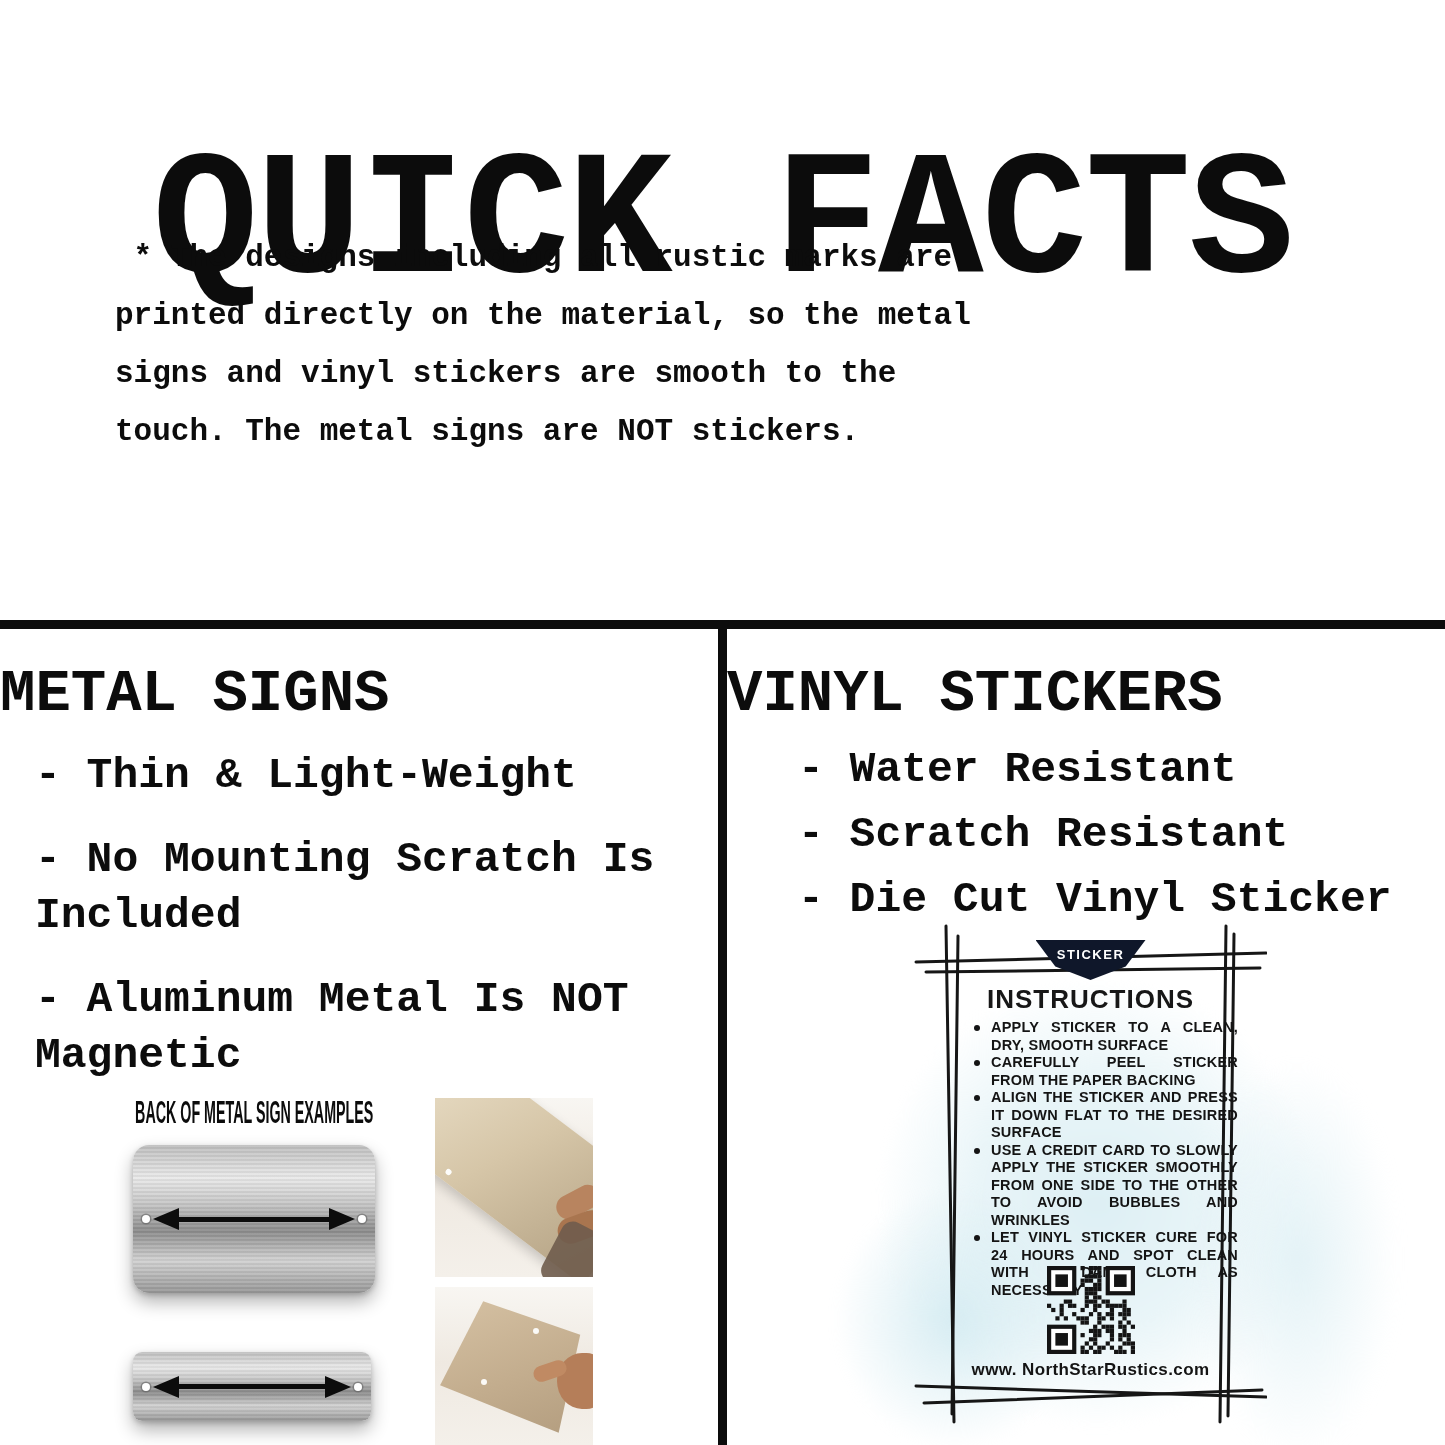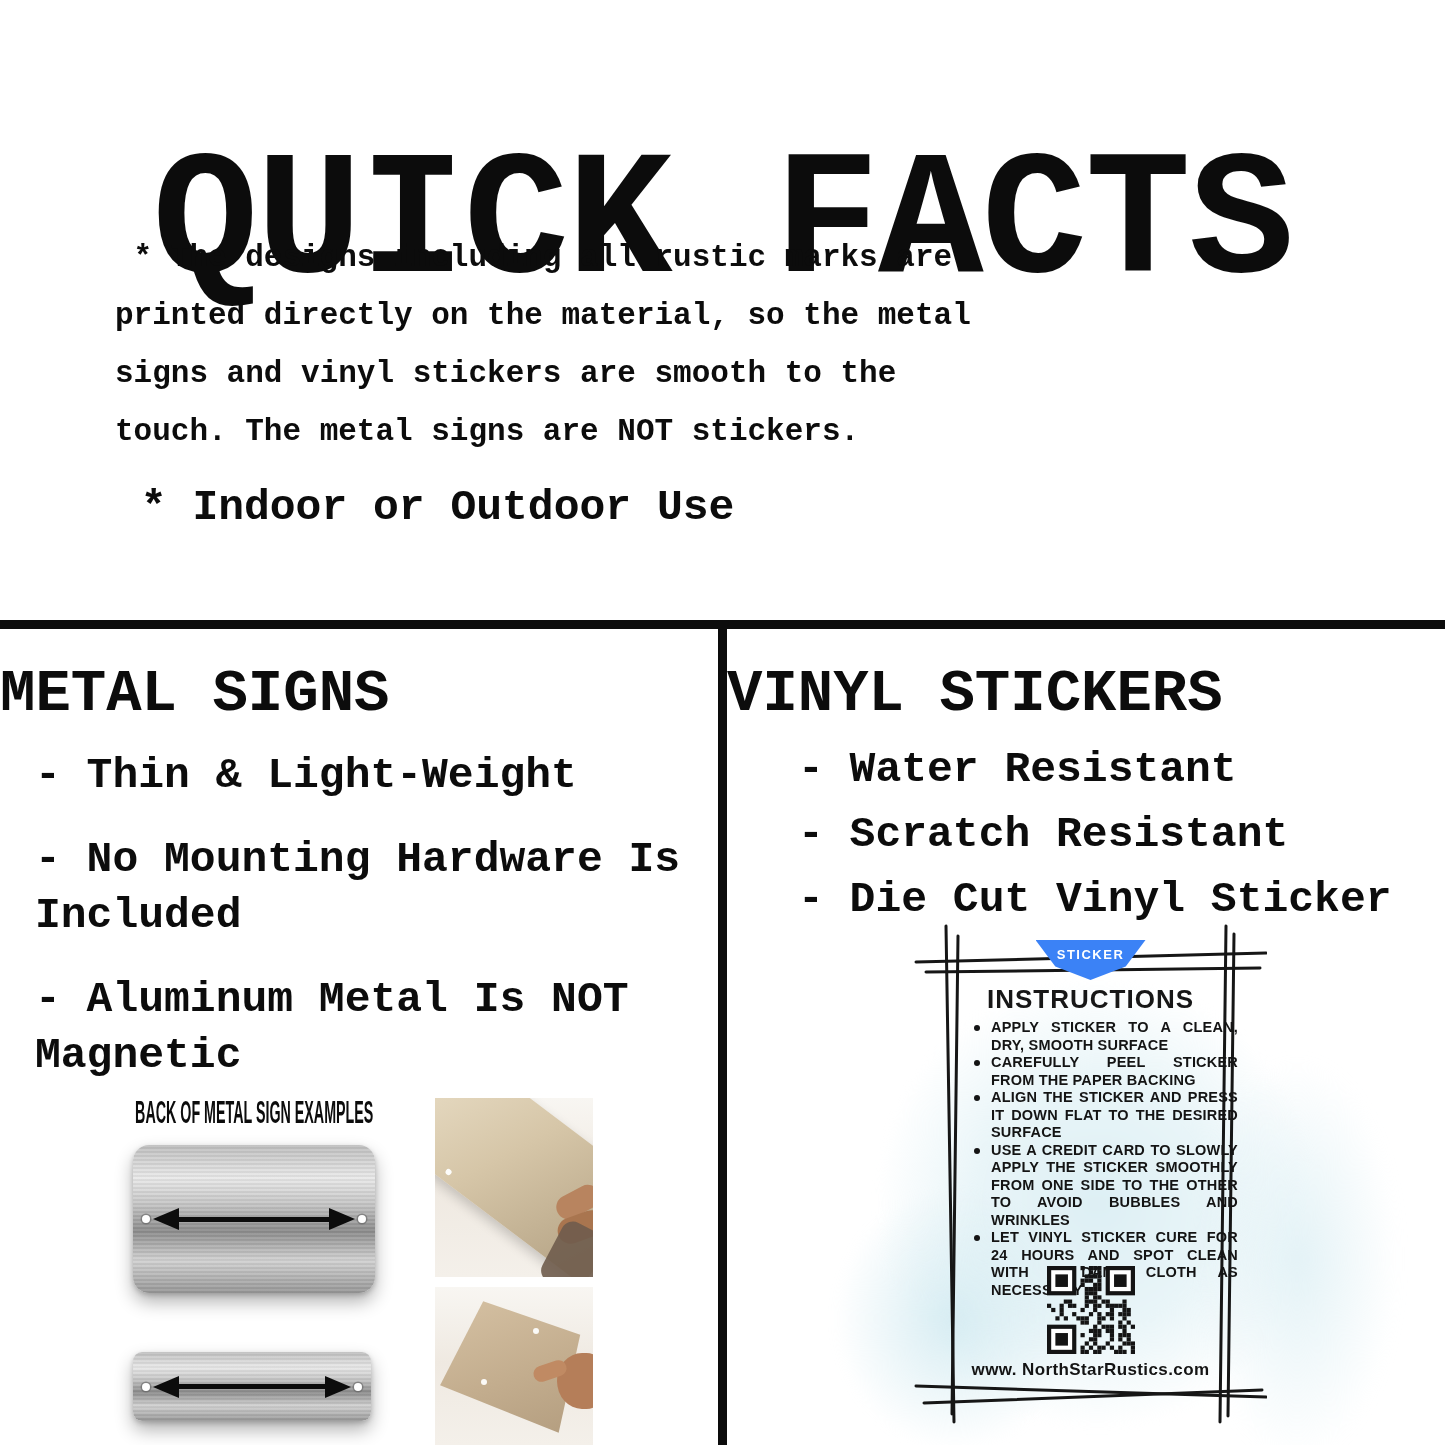--- a/index.html
+++ b/index.html
@@ -85,21 +85,21 @@
   .wash-b{left:108px;top:560px;width:240px;height:260px;filter:blur(6px);
           background:radial-gradient(closest-side,#d6ecf2 0%,rgba(214,236,242,0) 100%);}
   .wash-c{left:470px;top:430px;width:200px;height:400px;filter:blur(8px);
           background:radial-gradient(closest-side,#e3f2f6 0%,rgba(227,242,246,0) 100%);}
 
   
   .card{position:absolute;left:203px;top:311px;width:321px;height:470px;
         font-family:"Liberation Sans","DejaVu Sans",sans-serif;}
   .card-border{position:absolute;left:-16px;top:-16px;}
   .banner{position:absolute;top:0;left:50%;transform:translateX(-50%);width:110px;height:40px;
-          background:#3b82f6;clip-path:polygon(0 0,100% 0,82% 66%,50% 100%,18% 66%);
+          background:#0f172a;clip-path:polygon(0 0,100% 0,82% 66%,50% 100%,18% 66%);
           display:flex;justify-content:center;padding-top:7px;box-sizing:border-box;}
   .banner span{color:#ffffff;font-size:13px;font-weight:700;letter-spacing:1.5px;}
   .card-heading{position:absolute;top:44px;left:0;width:100%;text-align:center;
                 font-size:26px;font-weight:700;letter-spacing:1px;color:#171717;}
   .steps{position:absolute;top:79px;left:40px;right:13px;margin:0;padding:0;list-style:none;}
   .steps li{position:relative;padding-left:21px;font-size:14.5px;line-height:17.5px;font-weight:700;
             letter-spacing:.2px;text-align:justify;color:#141414;}
   .steps li::before{content:"";position:absolute;left:4px;top:6px;width:6px;height:6px;
                     border-radius:50%;background:#141414;}
   .qr{position:absolute;top:326px;left:50%;transform:translateX(-50%);}
@@ -108,31 +108,30 @@
 </style>
 </head>
 <body>
 
 <div class="page">
 
   <h1 class="title">QUICK FACTS</h1>
 
   <div class="facts">
     <p class="fact-main">* The designs including all rustic marks are printed directly on the material, so the metal signs and vinyl stickers are smooth to the touch. The metal signs are NOT stickers.</p>
-    <p class="fact-line">* Indoor or Outdoor Use</p>
   </div>
 
   <div class="h-divider"></div>
   <div class="v-divider"></div>
 
   <div class="col col-left">
     <h2 class="col-heading">METAL SIGNS</h2>
     <div class="bullets">
       <p>- Thin &amp; Light-Weight</p>
-      <p>- No Mounting Hardware Is Included</p>
+      <p>- No Mounting Scratch Is Included</p>
       <p>- Aluminum Metal Is NOT Magnetic</p>
     </div>
 
     <div class="caption caption-back">
       <span>BACK OF METAL SIGN EXAMPLES</span>
     </div>
 
     <div class="sign sign-wide">
       <div class="hole hole-l"></div>
       <div class="hole hole-r"></div>

